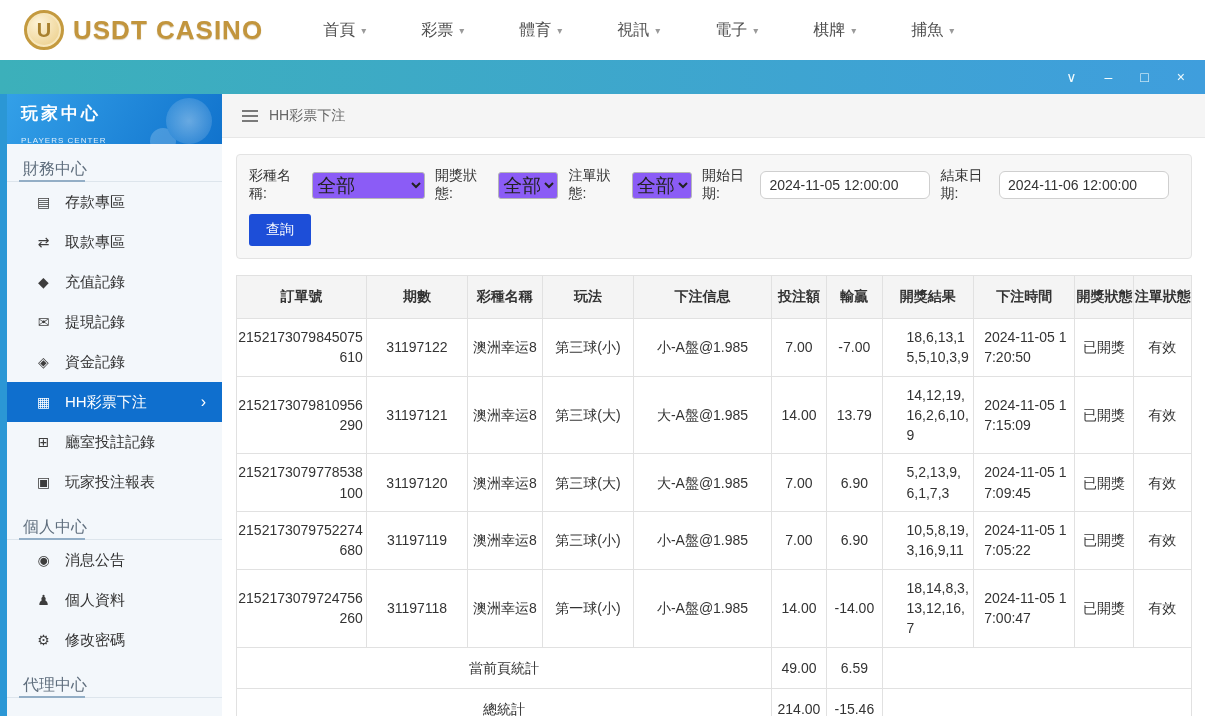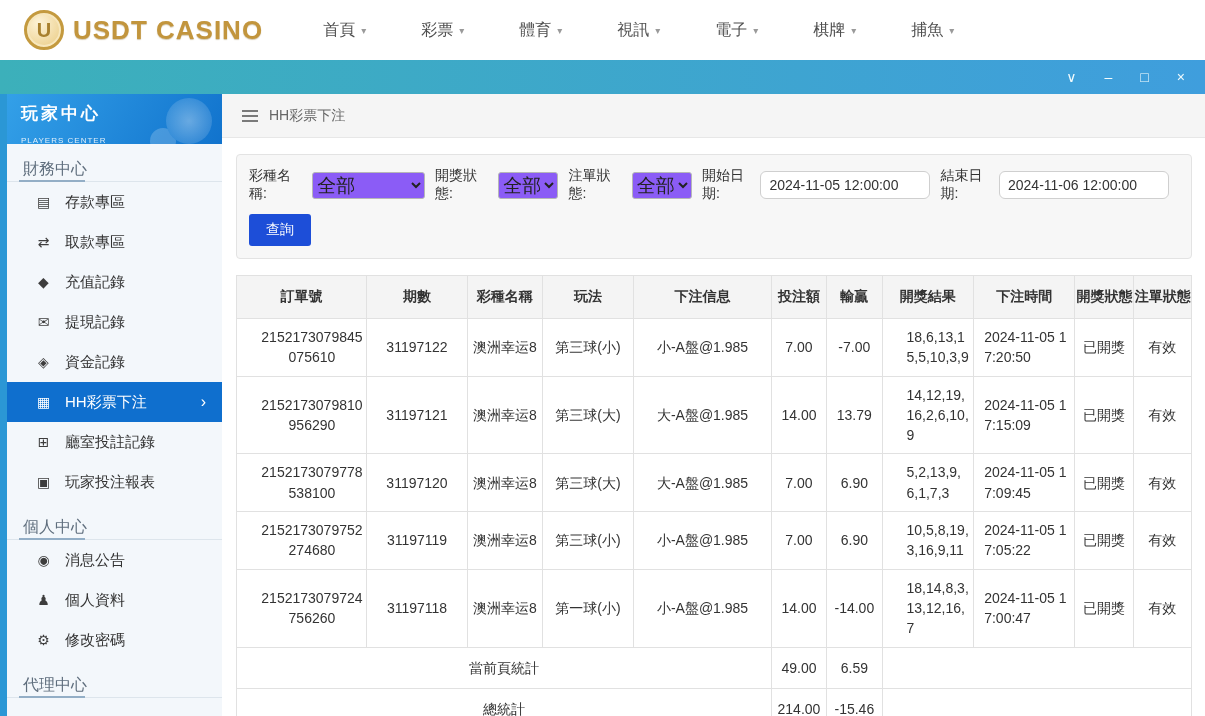--- a/index.html
+++ b/index.html
@@ -64,21 +64,21 @@
   .date-input{width:170px;height:28px;border:1px solid #cfcfcf;border-radius:6px;padding:0 8px;
               font-size:14px;color:#333;font-family:inherit;background:#fff}
   .frow2{margin-top:11px}
   .btn-search{background:#1d4ed8;color:#fff;border:none;border-radius:3px;padding:7px 17px;
               font-size:14px;cursor:pointer;font-family:inherit}
 
   
   .bets{width:100%;margin-top:16px;border-collapse:collapse;table-layout:fixed;font-size:14px;text-align:center}
   .bets th{background:#f4f4f4;border:1px solid #e1e1e1;padding:12px 1px;font-weight:bold;color:#333;white-space:nowrap;overflow:hidden}
   .bets td{border:1px solid #e1e1e1;padding:8px 3px;word-break:break-all;line-height:1.45;color:#333}
-  .bets td.c0{text-align:center;padding-left:24px}
+  .bets td.c0{text-align:right;padding-left:1px}
   .bets td.c7{text-align:left;padding-left:24px}
   .bets td.c8{text-align:left;padding-left:10px}
   .bets .sum-label{text-align:center;padding:10px}
 
   
   .pager{margin-top:16px;background:#fafafa;border:1px solid #e4e4e4;border-radius:4px;height:42px;
          display:flex;align-items:center;justify-content:space-between;padding:0 14px;font-size:14px;color:#333}
   .pright{display:flex;align-items:center;gap:11px}
   .plink{color:#2a66b8;cursor:pointer;text-decoration:none}
   .pcur{background:#4c84c4;color:#fff;padding:1px 6px;font-size:13px}

